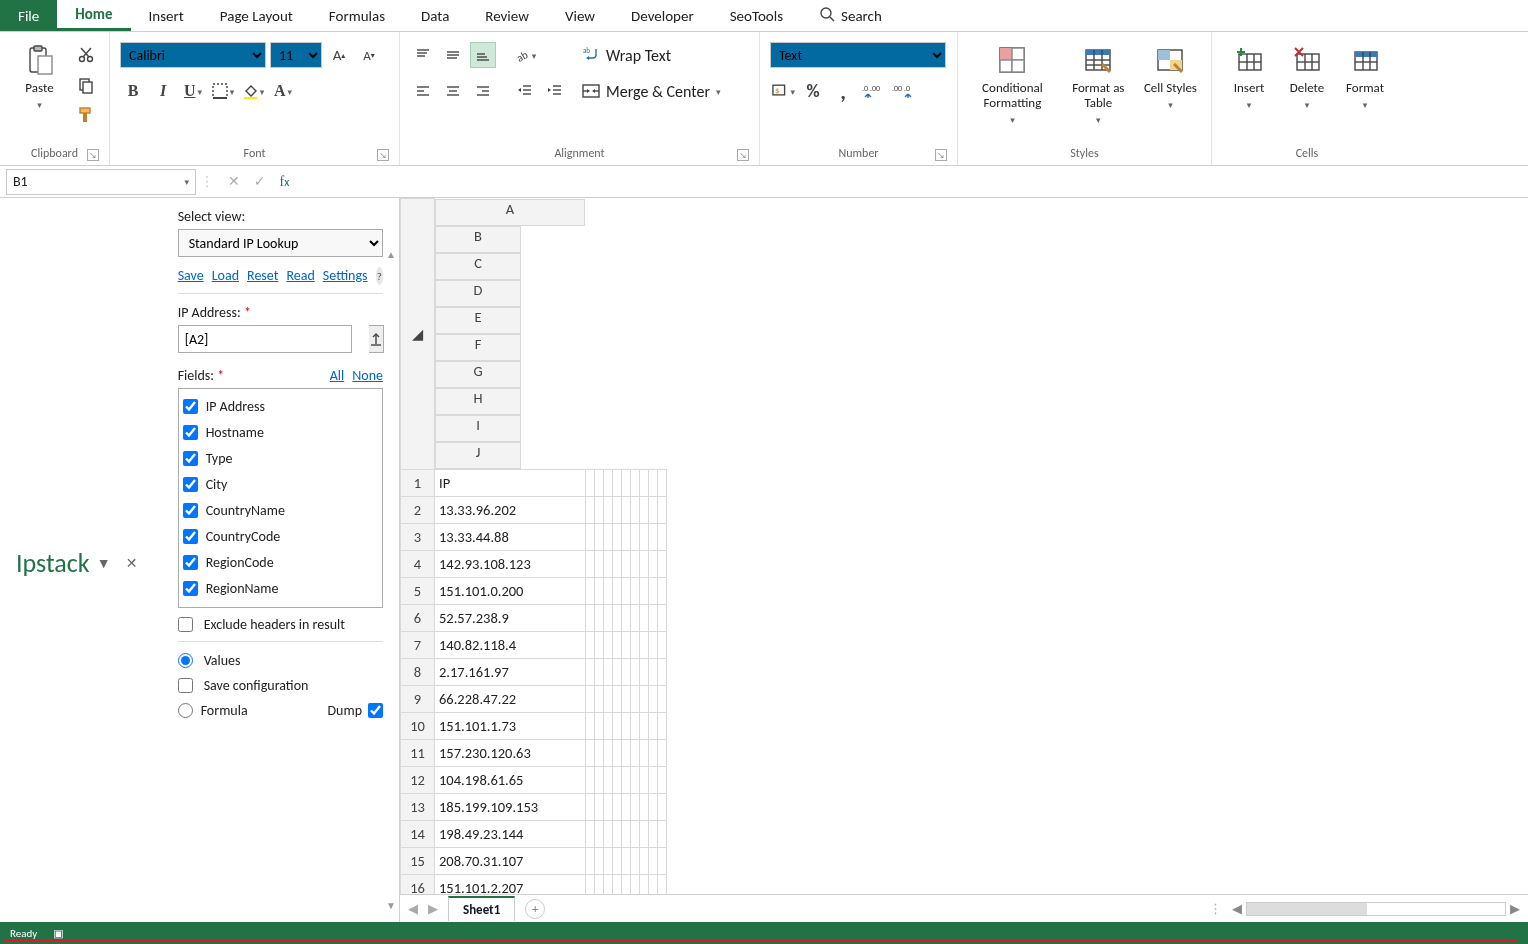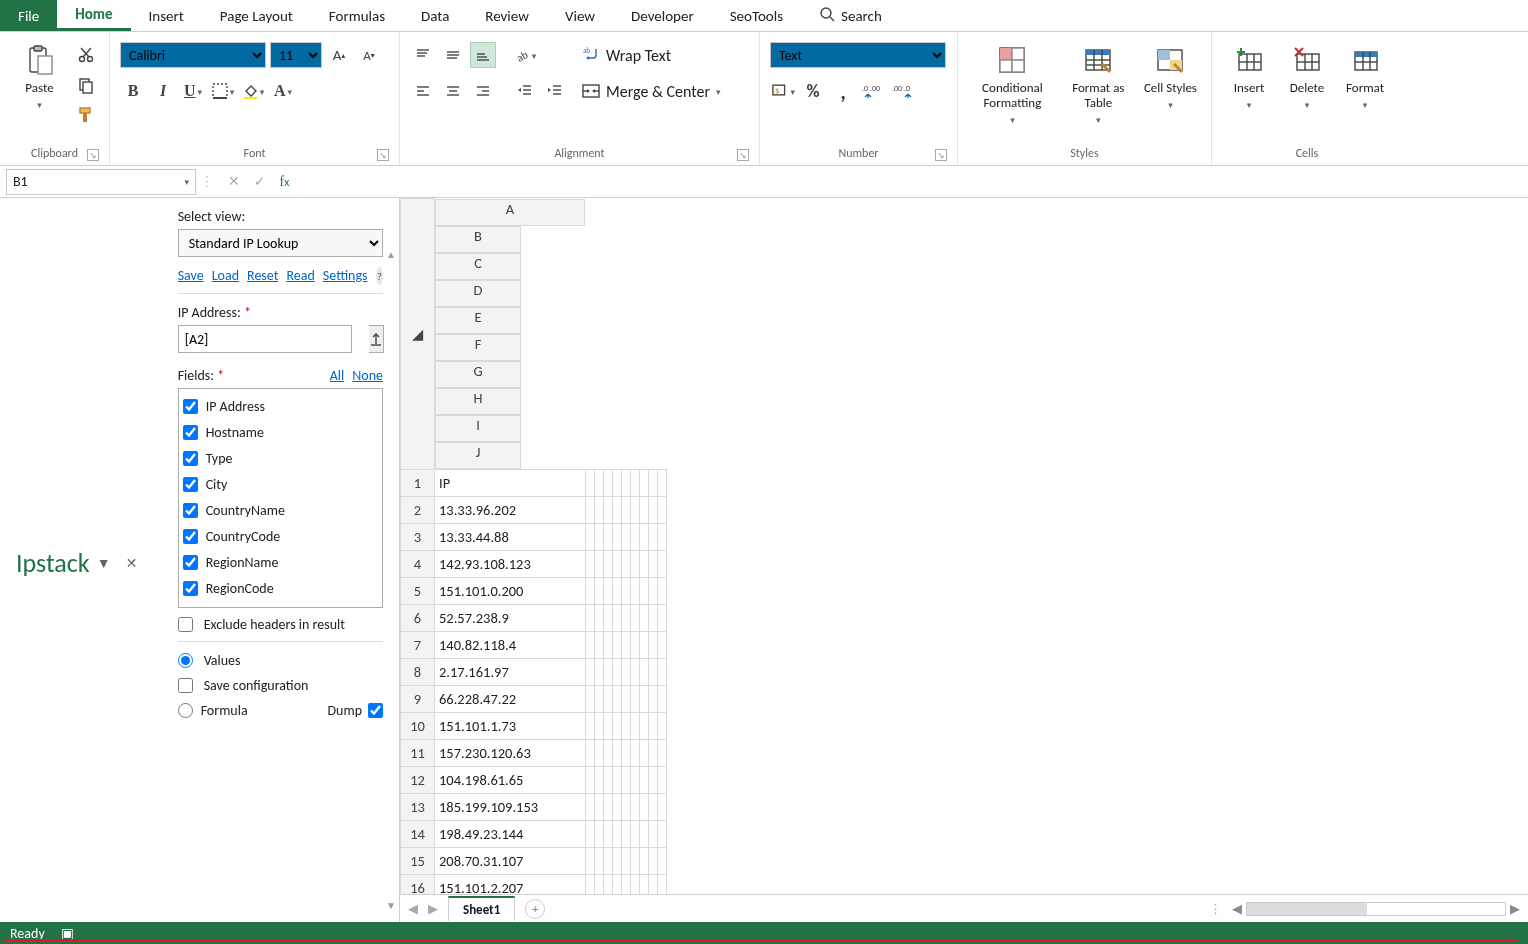--- a/index.html
+++ b/index.html
@@ -90,21 +90,21 @@
   .sheet-tabs .nav{color:#aaa;}
   .sheet-tab{padding:4px 14px;border:1px solid #ccc;border-bottom:none;background:#fff;position:relative;}
   .sheet-tab.active{border-top:2px solid #217346;font-weight:600;color:#0f172a;}
   .sheet-tabs .new-sheet{width:20px;height:20px;border:1px solid #ccc;border-radius:50%;display:flex;align-items:center;justify-content:center;color:#888;}
   .sheet-tabs .spacer{flex:1;}
   .sheet-tabs .hscroll{display:flex;align-items:center;gap:4px;color:#888;}
   .sheet-tabs .hscroll .track{width:260px;height:14px;border:1px solid #ccc;position:relative;}
   .sheet-tabs .hscroll .thumb{position:absolute;left:0;top:0;bottom:0;width:120px;background:#ddd;}
   
   
-  .status{height:22px;background:#217346;color:#fff;display:flex;align-items:center;padding:0 10px;font-size:14px;gap:16px;}
+  .status{height:22px;background:#217346;color:#fff;display:flex;align-items:center;padding:0 10px;font-size:11px;gap:16px;}
   
   input[type=checkbox],input[type=radio]{width:15px;height:15px;margin:0;}
   
   svg{stroke:#444;fill:none;stroke-width:1.4;}
 </style>
 </head>
 <body>
 
 <div class="app">
 
@@ -510,25 +510,25 @@
             <label>
               <input type="checkbox" checked="" style="">
               <span>CountryName</span>
             </label>
             <label>
               <input type="checkbox" checked="" style="">
               <span>CountryCode</span>
             </label>
             <label>
               <input type="checkbox" checked="" style="">
-              <span>RegionName</span>
+              <span>RegionCode</span>
             </label>
             <label>
               <input type="checkbox" checked="" style="">
-              <span>RegionCode</span>
+              <span>RegionName</span>
             </label>
           </div>
 
         <div class="option-row">
           <input type="checkbox" style="">
           <span>Exclude headers in result</span>
         </div>
         <hr class="tp-hr">
         <div class="option-row">
           <input type="radio" name="vmode" checked="" style="">

